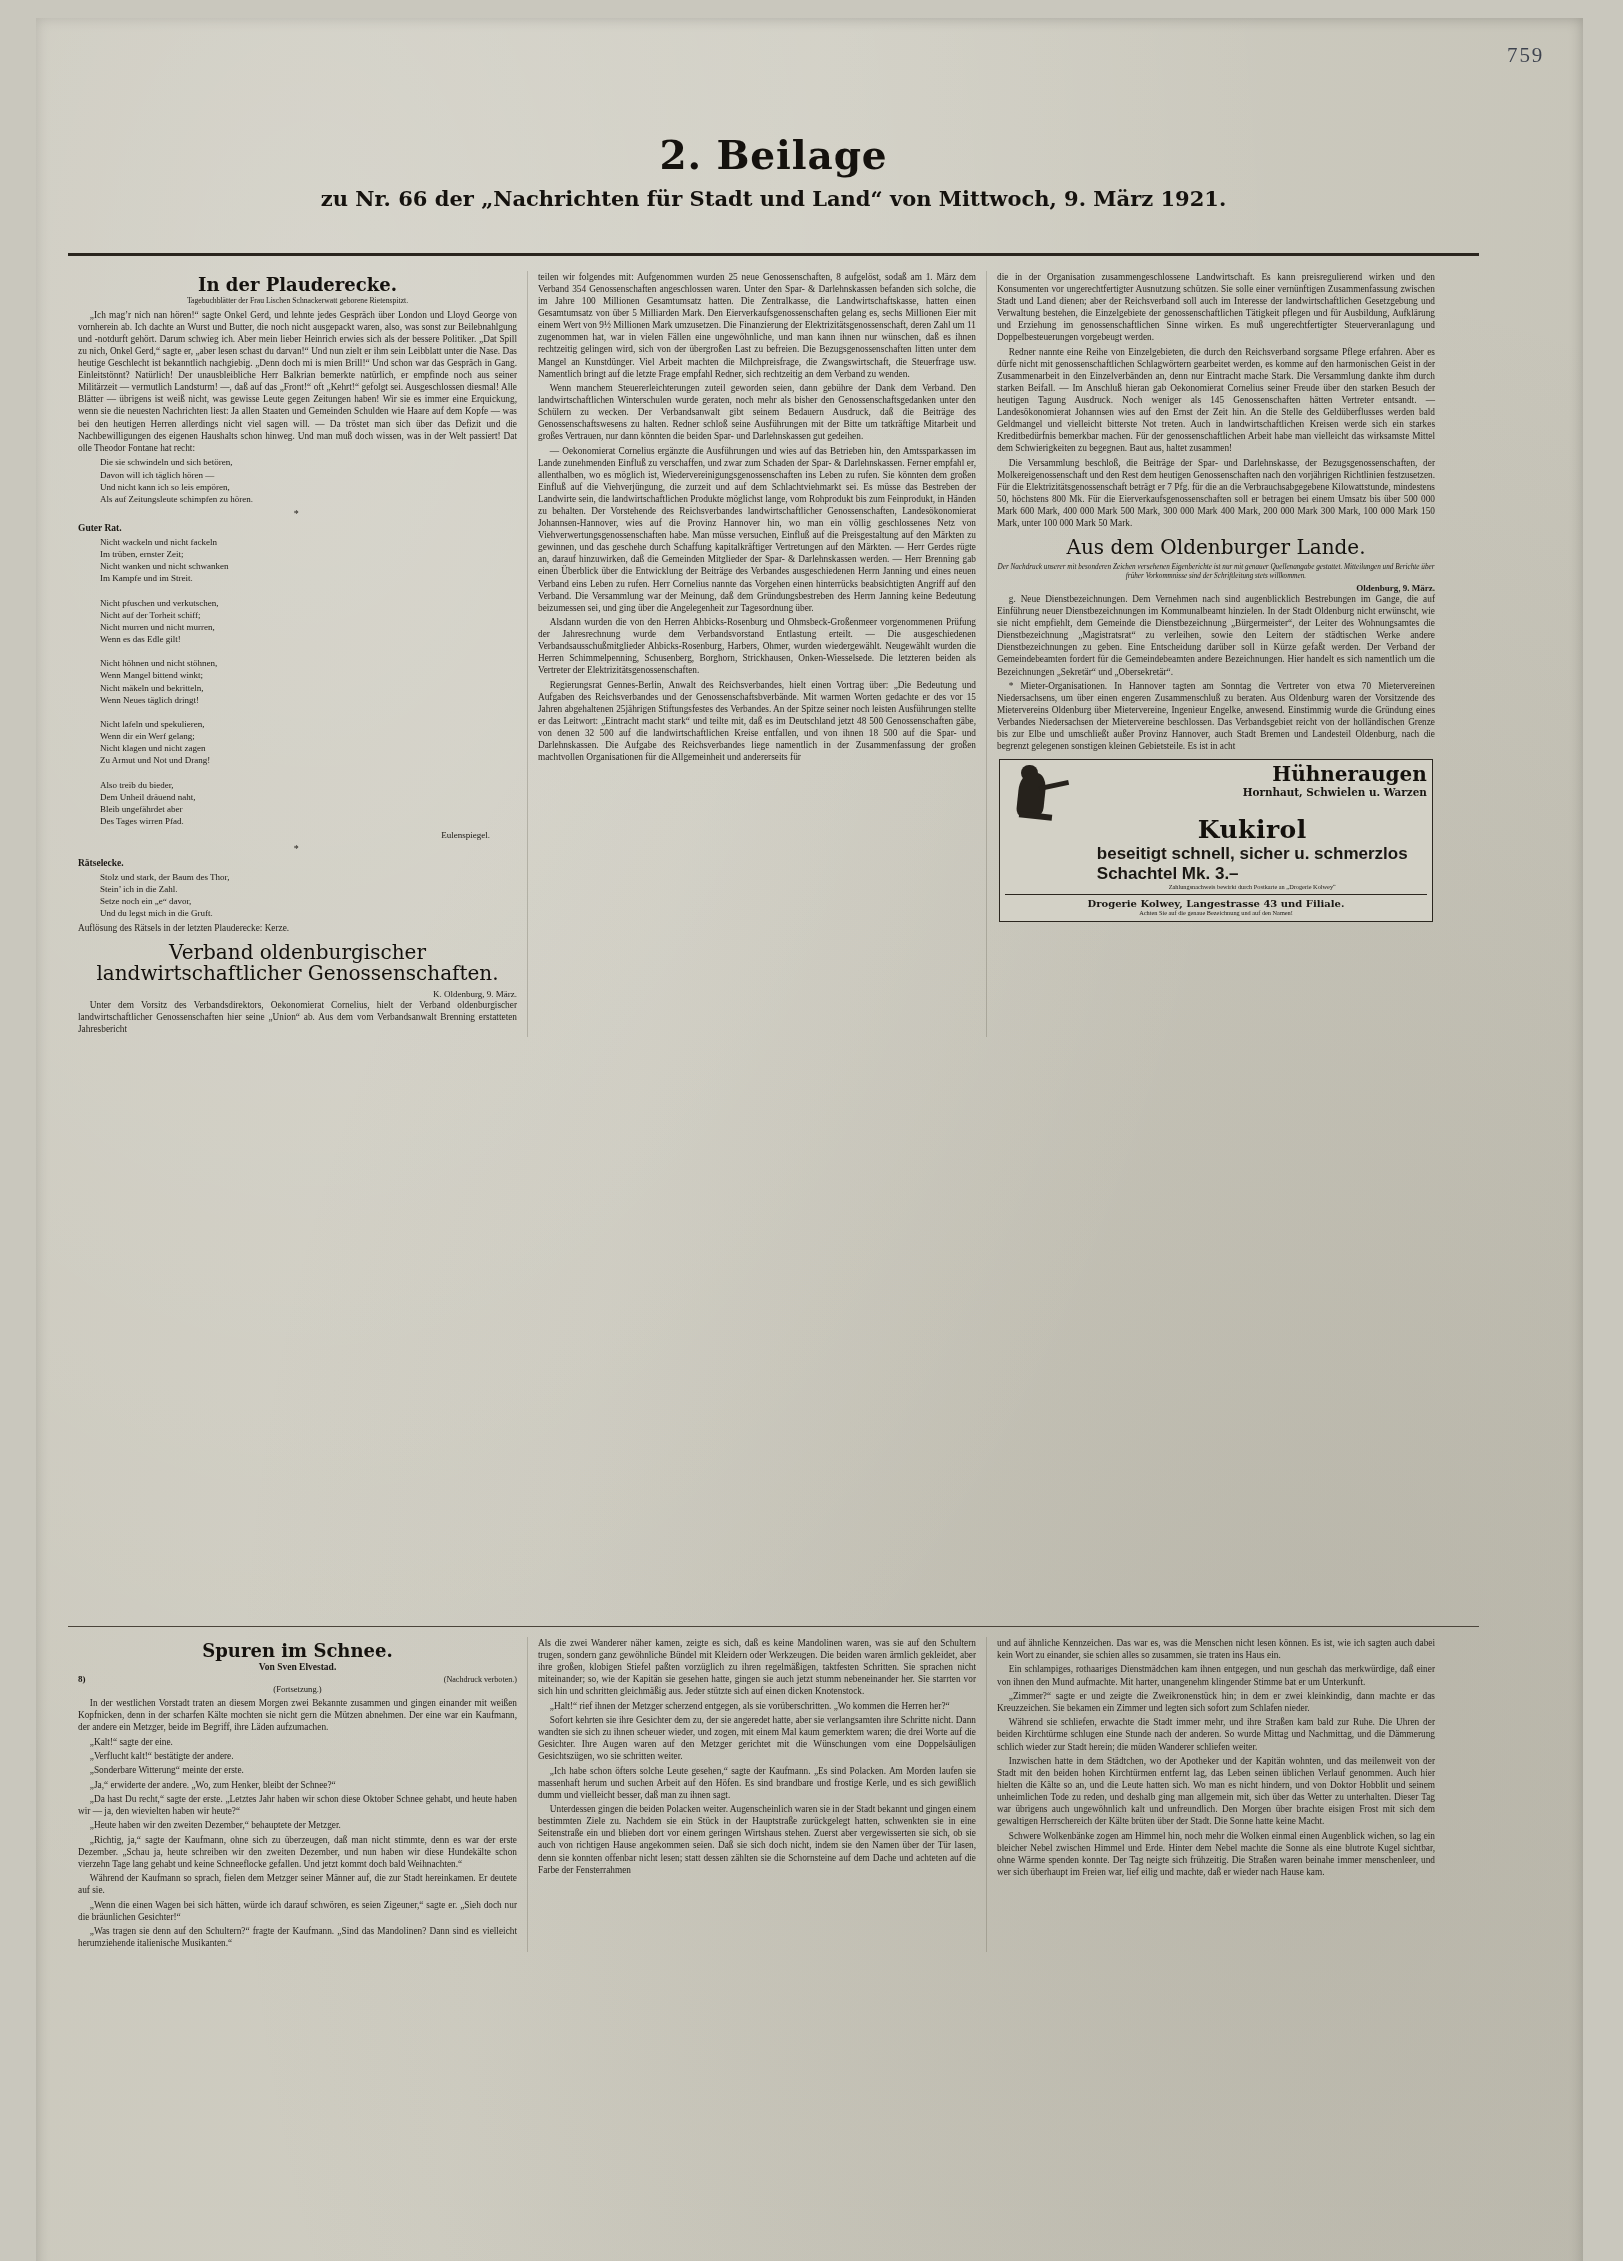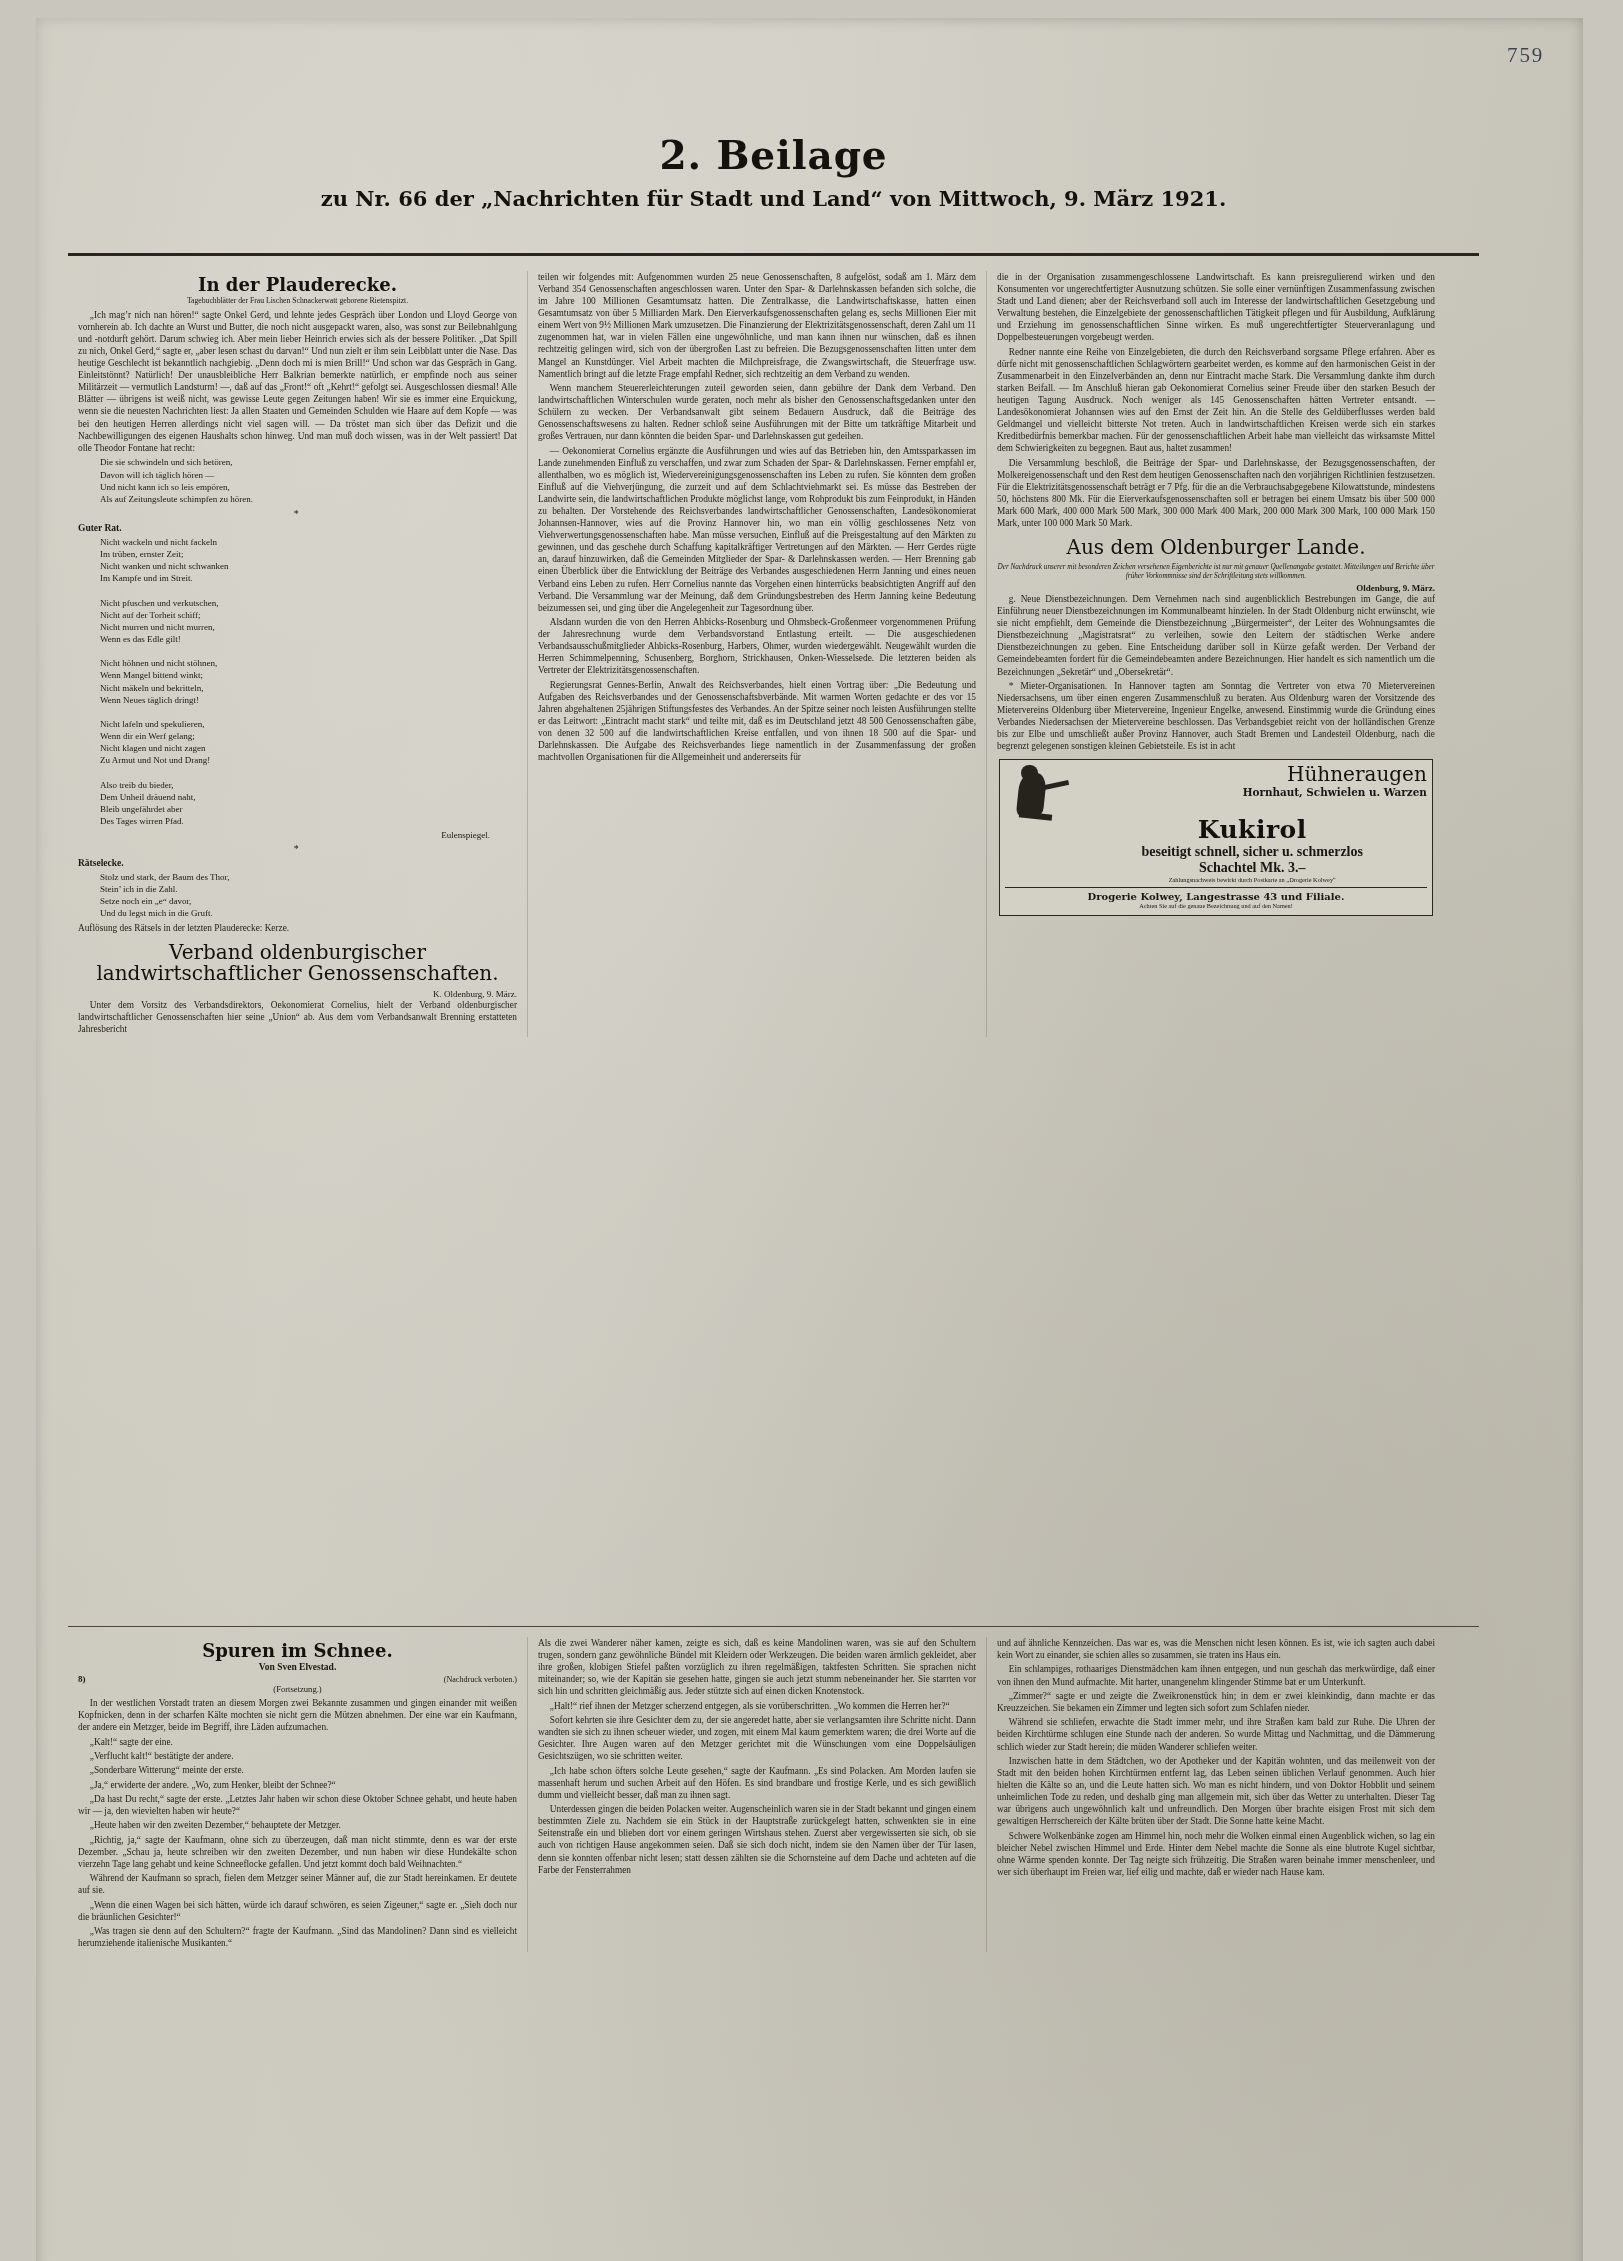--- a/index.html
+++ b/index.html
@@ -172,21 +172,21 @@
   .ad {
     border: 1.4px solid #2b261f;
     margin: 6.3px 1.8px 4.5px 1.8px;
     padding: 4.5px 5.4px 5.4px 5.4px;
     background: #d3d1c6;
     position: relative;
     overflow: hidden;
   }
   .ad-title {
     font-family: "DejaVu Serif", serif;
-    font-weight: normal;
+    font-weight: bold;
     font-size: 20px;
     text-align: right;
     line-height: 1;
     color: #14110d;
   }
   .ad-sub {
     font-family: "DejaVu Serif", serif;
     font-weight: bold;
     font-size: 10.4px;
     text-align: right;
@@ -233,24 +233,24 @@
     transform: rotate(-12deg);
   }
   .ad-figure .leg {
     position: absolute;
     left: 13.6px; top: 49px;
     width: 33px; height: 6.3px;
     background: #26221c;
     transform: rotate(6deg);
   }
   .ad-price {
-    font-family: Liberation Serif, serif;
-    font-weight: bold;
-    font-size: 14px;
-    text-align: center;
+    font-family: Liberation Sans, sans-serif;
+    font-weight: bold;
+    font-size: 17px;
+    text-align: left;
     line-height: 1.15;
   }
   .ad-foot {
     font-family: "DejaVu Serif", serif;
     font-weight: bold;
     font-size: 10px;
     text-align: center;
     margin-top: 3.6px;
     border-top: 0.9px solid #2b261f;
     padding-top: 2.3px;

